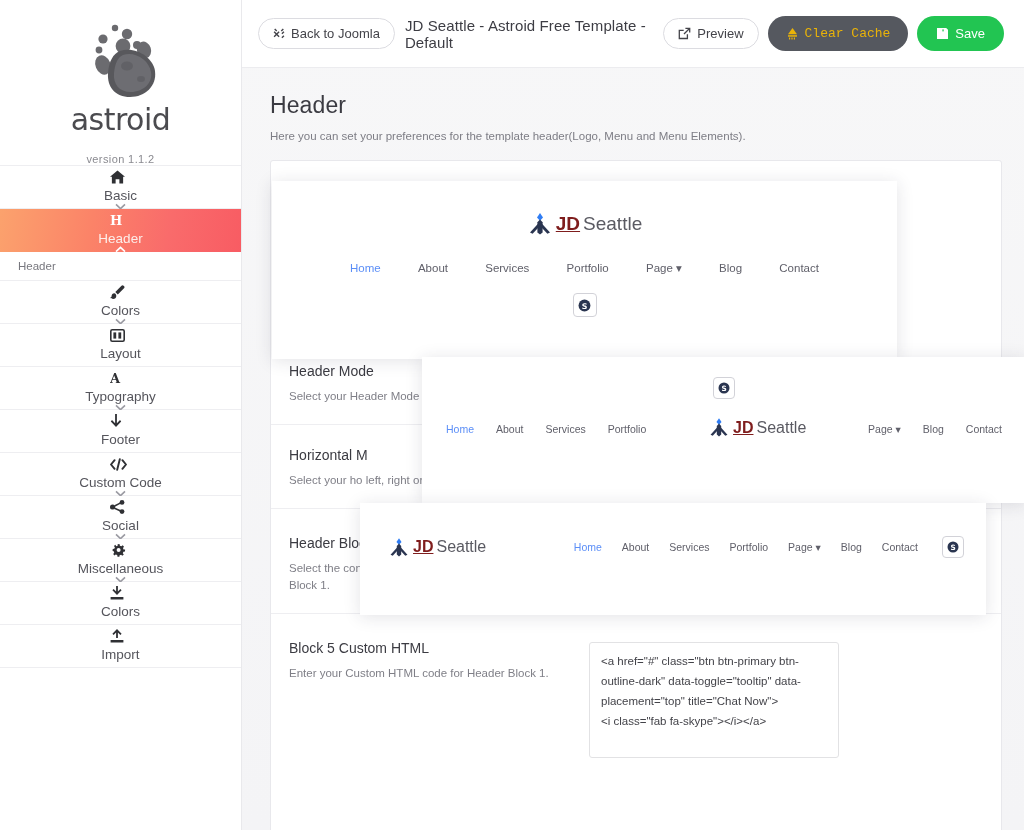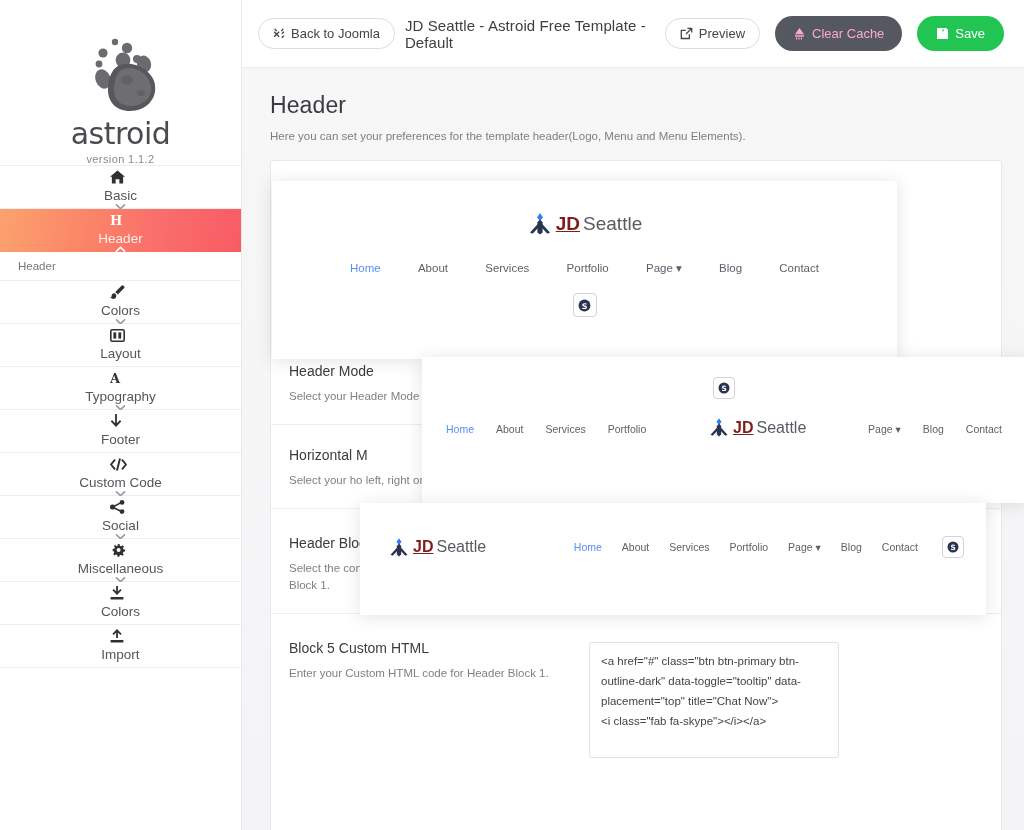--- a/index.html
+++ b/index.html
@@ -26,21 +26,21 @@
     align-items: center; justify-content: flex-end;
     border-bottom: 1px solid #eeeef1;
     padding-top: 6px;
   }
   .rock-svg { display:block; }
   .logo-word {
     font-size: 30px; letter-spacing: -0.5px; color: #4b4b4f;
     font-family: "DejaVu Sans", sans-serif; font-weight: 400;
     margin-top: 2px; line-height: 1;
   }
-  .logo-ver { font-size: 11px; color: #8a8a90; margin-top: 4px; letter-spacing: 0.4px; }
+  .logo-ver { font-size: 11px; color: #8a8a90; margin-top: 18px; letter-spacing: 0.4px; }
 
   .nav-item {
     height: 43px; display: flex; align-items: center;
     padding: 0 18px; border-bottom: 1px solid #eeeef1;
     font-size: 13.5px; color: #55555c; cursor: pointer;
     position: relative; background: #fff; flex-direction: column;
   }
   .nav-item .nav-ico {
     width: 22px; flex: 0 0 22px; display: inline-flex;
     align-items: center; justify-content: flex-start;
@@ -78,28 +78,28 @@
   .btn {
     display: inline-flex; align-items: center; gap: 6px;
     border-radius: 20px; font-size: 13px; cursor: pointer;
     white-space: nowrap; border: 1px solid transparent;
     font-family: "Liberation Sans", sans-serif;
   }
   .btn-outline {
     background: #fff; border-color: #dcdce1; color: #44444a;
     padding: 7px 14px;
   }
-  .btn-dark { background: #55585f; color: #f9a8d4; padding: 9px 17px; }
+  .btn-dark { background: #55585f; color: #eab308; padding: 9px 17px; font-family: Liberation Mono, monospace; }
   .btn-green { background: #22c552; color: #fff; padding: 9px 18px; }
   .topbar-title {
     flex: 1 1 auto; text-align: left; font-size: 15px;
     color: #3d3d44; letter-spacing: 0.1px;
     padding: 0 10px;
   }
-  .topbar-right { display: flex; align-items: center; gap: 15px; }
+  .topbar-right { display: flex; align-items: center; gap: 9px; }
 
   
   #page-head { padding: 24px 28px 0 28px; }
   #page-head h1 {
     font-size: 23px; font-weight: 400; color: #3b3b42;
     letter-spacing: 0.1px; margin-bottom: 11px;
   }
   #page-head .sub { font-size: 11.5px; color: #7d7d85; }
 
   

